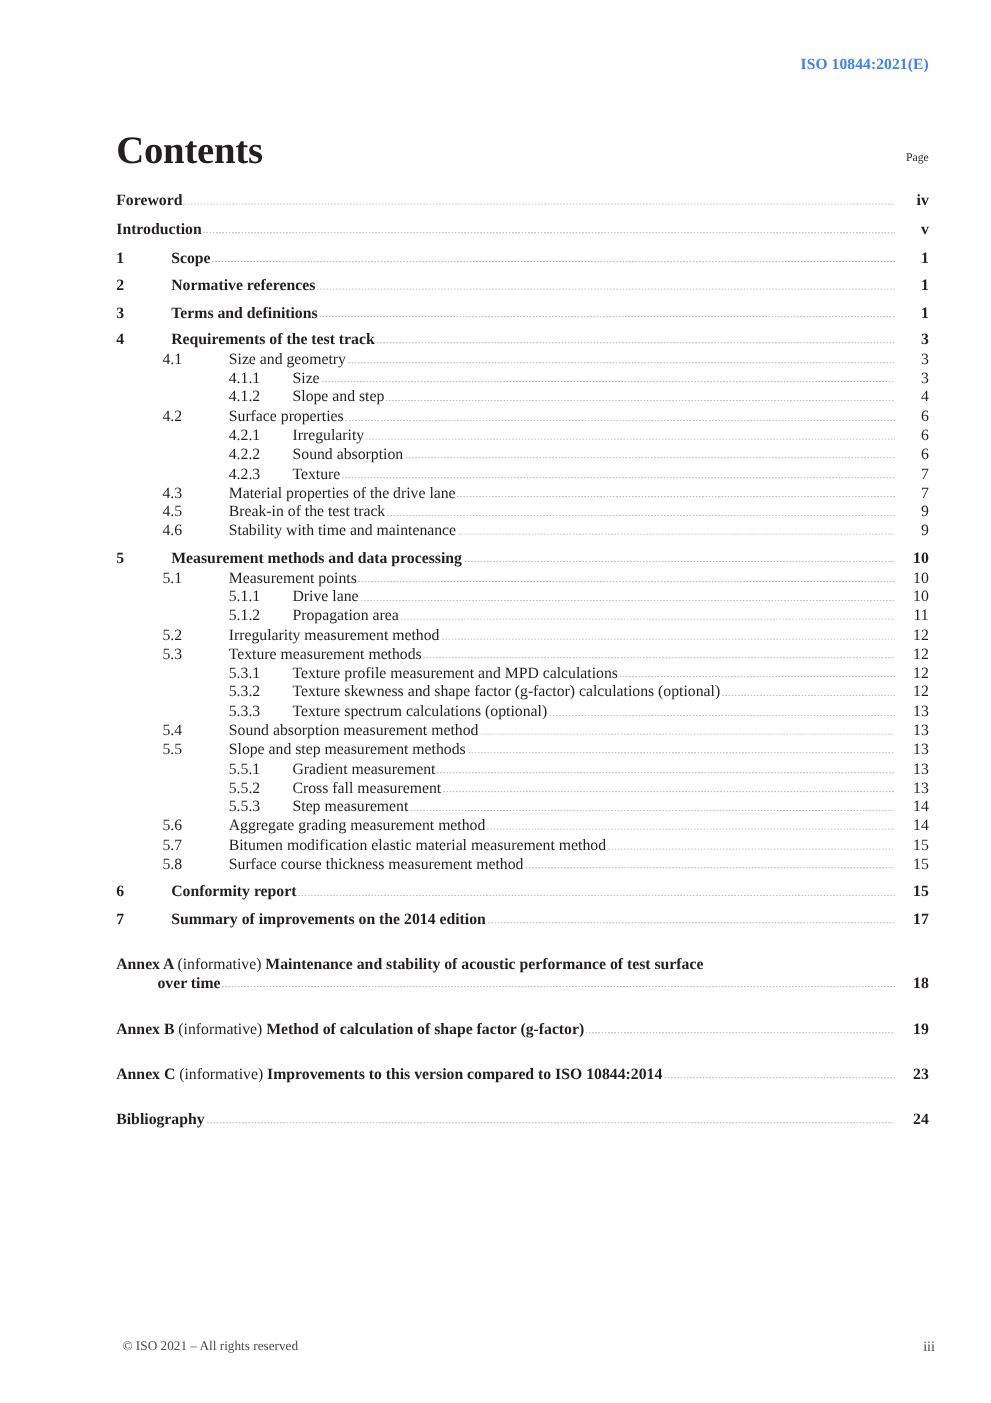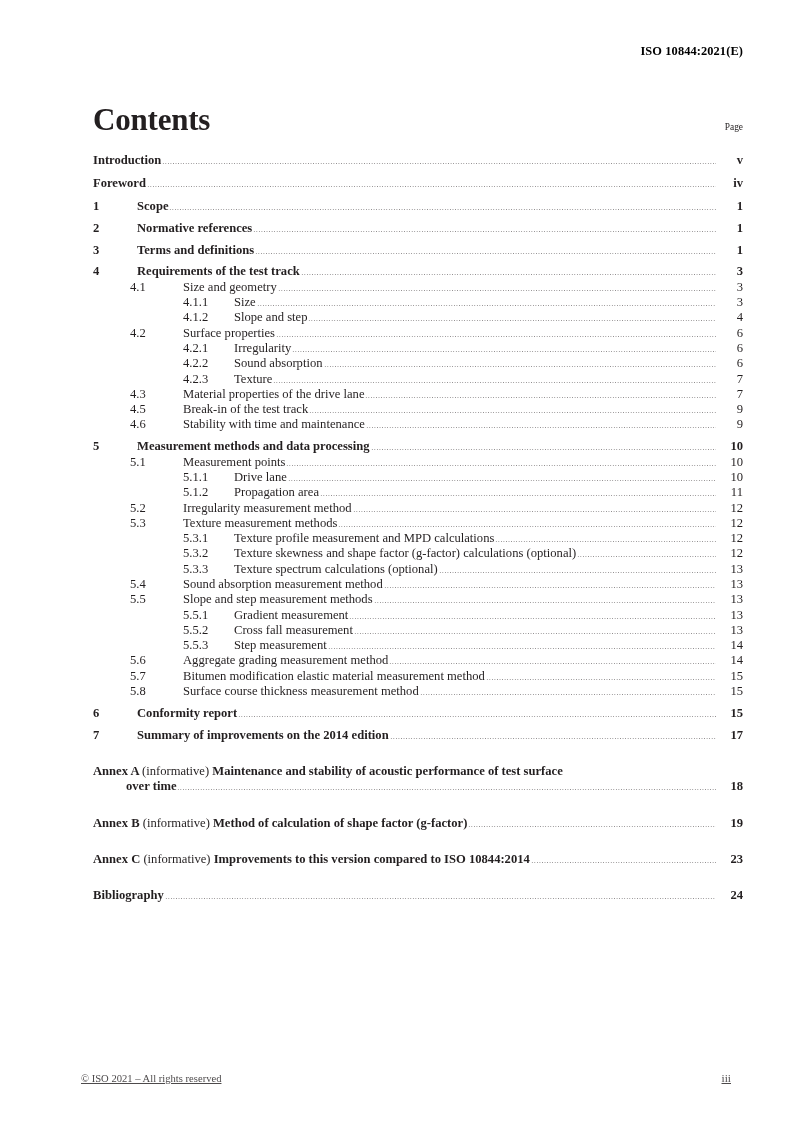--- a/index.html
+++ b/index.html
@@ -27,21 +27,21 @@
   
   .doc-header {
     position: absolute;
     top: 44px;
     left: 93px;
     width: 650px;
     text-align: right;
     font-weight: bold;
     font-size: 12.4px;
     letter-spacing: 0.1px;
-    color: #000000;
+    color: #3b82f6;
   }
 
   
   .contents-row {
     position: absolute;
     top: 104px;
     left: 93px;
     width: 650px;
     display: flex;
     align-items: flex-end;
@@ -153,56 +153,55 @@
   .annex-title { font-weight: bold; white-space: pre; }
   .annex-cont { font-weight: bold; white-space: pre; }
   .spacer { flex: 1 1 auto; }
 
   .biblio .label { font-weight: bold; }
 
   
   .footer {
     position: absolute;
     bottom: 38px;
-    left: 81px;
+    left: 98px;
     width: 650px;
     display: flex;
     justify-content: space-between;
-    align-items: center;
+    align-items: flex-start;
     font-size: 10.6px;
     color: #4d4a4b;
-    text-decoration: underline;
   }
   .footer .folio {
     font-size: 11.4px;
     color: #4d4a4b;
   }
 </style>
 </head>
 <body>
 
 <div class="page">
 
   <div class="doc-header">ISO 10844:2021(E)</div>
 
   <div class="contents-row">
     <div class="contents-title">Contents</div>
     <div class="page-word">Page</div>
   </div>
 
   <div class="toc" id="toc-root">
+      <div class="toc-entry lvl-front first">
+        <span class="label">Foreword</span>
+        <span class="leader"></span>
+        <span class="pg">iv</span>
+      </div>
       <div class="toc-entry lvl-front">
         <span class="label">Introduction</span>
         <span class="leader"></span>
         <span class="pg">v</span>
-      </div>
-      <div class="toc-entry lvl-front first">
-        <span class="label">Foreword</span>
-        <span class="leader"></span>
-        <span class="pg">iv</span>
       </div>
       <div class="toc-entry lvl-1">
         <span class="num n1">1</span>
         <span class="label">Scope</span>
         <span class="leader"></span>
         <span class="pg">1</span>
       </div>
       <div class="toc-entry lvl-1">
         <span class="num n1">2</span>
         <span class="label">Normative references</span>

